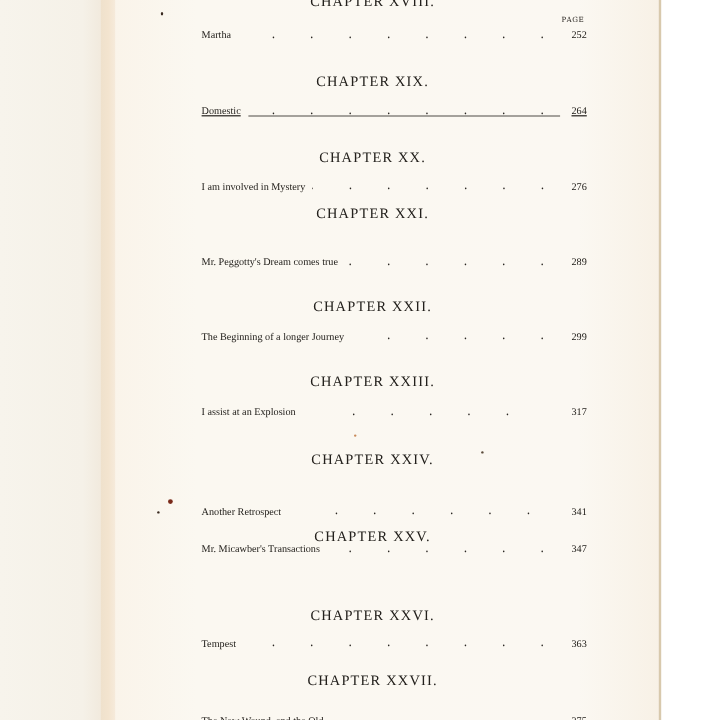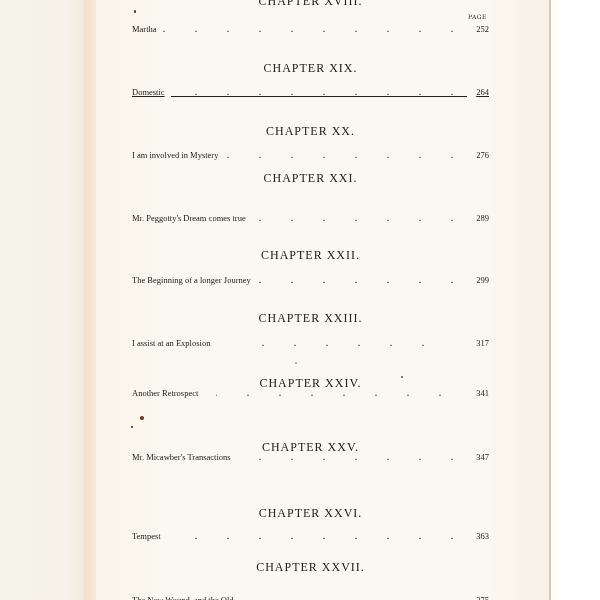--- a/index.html
+++ b/index.html
@@ -10,21 +10,21 @@
   .gutter { position:absolute; left:84px; top:0; width:16px; height:600px;
             background:linear-gradient(to right,#efe1cc 0%,#f3e4cf 40%,#f8efe3 100%); }
   .right-page { position:absolute; left:96px; top:0; width:454px; height:600px;
                 background:linear-gradient(to right,#faf4ea 0%,#fbf8f1 15%,#fbf8f2 85%,#f8f1e6 100%); }
   .page-edge { position:absolute; left:549px; top:0; width:2px; height:600px; background:#d8c9ad; }
   .page-label { position:absolute; left:468px; top:13px; font-size:6px; letter-spacing:0.5px; color:#2a2622; }
   .chapter-heading { position:absolute; left:132px; width:357px; text-align:center;
                      font-size:12px; letter-spacing:1px; color:#23201c; font-family:"Liberation Serif", serif; }
   .entry { position:absolute; left:132px; width:357px; height:14px; display:flex; align-items:center;
            font-size:8.5px; color:#23201c; font-family:"Liberation Serif", serif; }
-  .entry .title { white-space:nowrap; padding-right:6px; }
+  .entry .title { white-space:nowrap; padding-right:6px;margin-left:36px; }
   .entry .dots { flex:1; overflow:hidden; white-space:nowrap; letter-spacing:14px; font-weight:bold;
                  font-size:8px; color:#2a2622; text-align:right; direction:rtl; }
   .entry .pg { padding-left:4px; width:18px; text-align:right; }
   .speck { position:absolute; border-radius:50%; }
 </style>
 </head>
 <body>
 
 <div class="left-page"></div>
 <div class="gutter"></div>
@@ -69,21 +69,21 @@
 </div>
 
 <div class="chapter-heading" style="top:311px;">CHAPTER XXIII.</div>
 <div class="entry" style="top:336px;gap:29px;">
   <span class="title">I assist at an Explosion</span>
   <span class="dots">. . . . . . . . . . . . . . . . . . . . . . . . . . . . .</span>
   <span class="pg">317</span>
 </div>
 
 <div class="chapter-heading" style="top:376px;">CHAPTER XXIV.</div>
-<div class="entry" style="top:386px;gap:12px;">
+<div class="entry" style="top:419px;gap:12px;">
   <span class="title">Another Retrospect</span>
   <span class="dots">. . . . . . . . . . . . . . . . . . . . . . . . . . . . .</span>
   <span class="pg">341</span>
 </div>
 
 <div class="chapter-heading" style="top:440px;">CHAPTER XXV.</div>
 <div class="entry" style="top:450px;">
   <span class="title">Mr. Micawber's Transactions</span>
   <span class="dots">. . . . . . . . . . . . . . . . . . . . . . . . . . . . .</span>
   <span class="pg">347</span>

